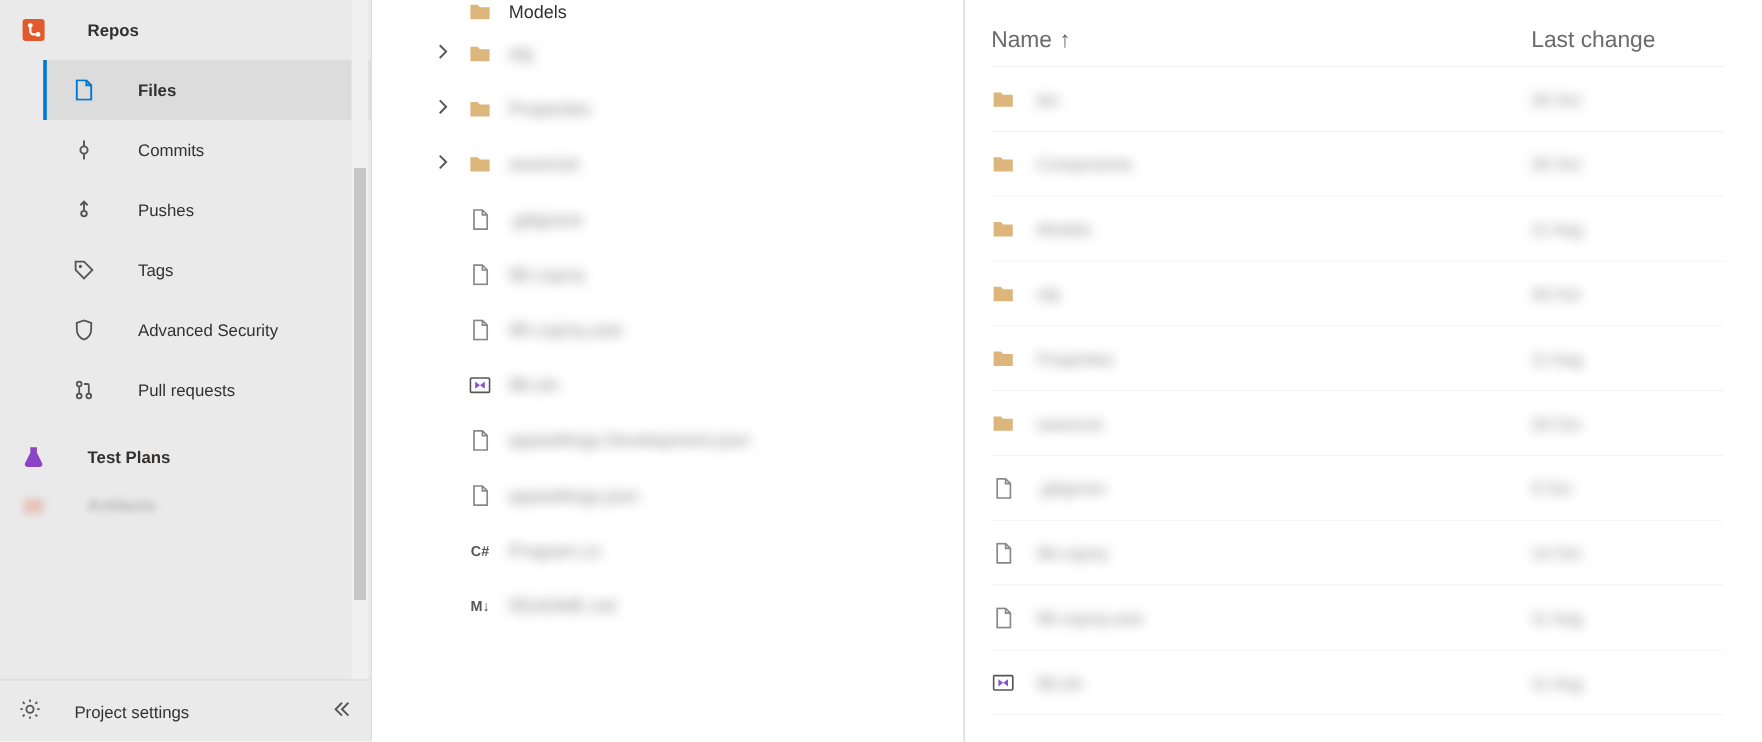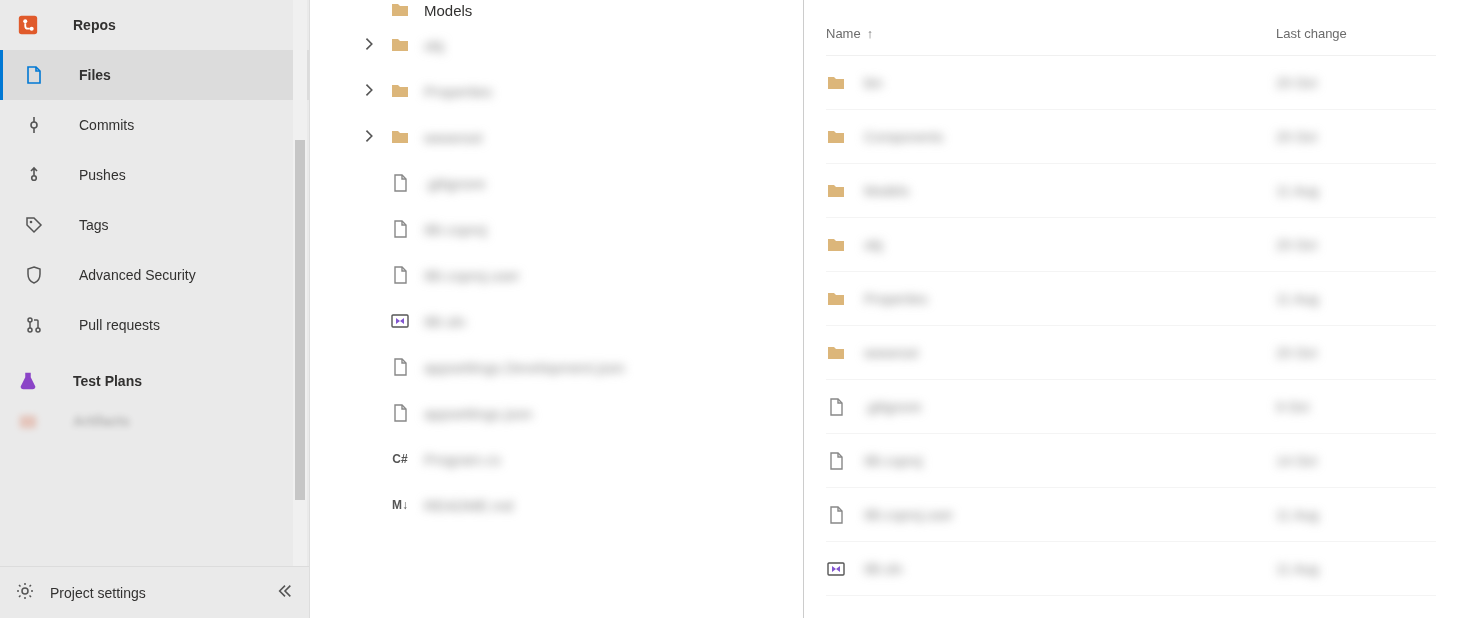--- a/index.html
+++ b/index.html
@@ -28,21 +28,21 @@
   .sidebar-scroll { flex: 1; overflow: hidden; }
   .nav-item {
     display: flex;
     align-items: center;
     height: 50px;
     padding: 0 16px 0 16px;
     cursor: pointer;
     gap: 33px;
   }
   .nav-item.section { font-weight: 600; }
-  .nav-item.sub { padding-left: 22px; }
+  .nav-item.sub { padding-left: 22px; margin-left: 36px; }
   .nav-item .icon-box {
     width: 24px;
     height: 24px;
     display: flex;
     align-items: center;
     justify-content: center;
   }
   .nav-item.active {
     background: #dcdcdc;
     font-weight: 600;
@@ -58,21 +58,21 @@
   .nav-item.partial {
     height: 30px;
     opacity: .3;
     filter: blur(3px);
   }
   .sidebar-bottom {
     display: flex;
     align-items: center;
     height: 52px;
     padding: 16px 16px;
-    gap: 16px;
+    gap: 28px;
     border-top: 1px solid #dcdcdc;
     background: #eaeaea;
   }
   .sidebar-bottom .chevrons {
     margin-left: auto;
     color: #555;
   }
   
   .sidebar-scrollbar {
     position: absolute;
@@ -132,21 +132,21 @@
     flex: 1;
     background: #fff;
     padding: 12px 32px 0 22px;
     overflow: hidden;
   }
   .grid-header {
     display: flex;
     height: 44px;
     align-items: center;
     color: #6b6b6b;
-    font-size: 13px;
+    font-size: 19px;
     border-bottom: 1px solid #f0f0f0;
   }
   .grid-header .col-name {
     flex: 1;
     display: flex;
     align-items: center;
     gap: 6px;
     cursor: pointer;
   }
   .grid-header .col-last {

